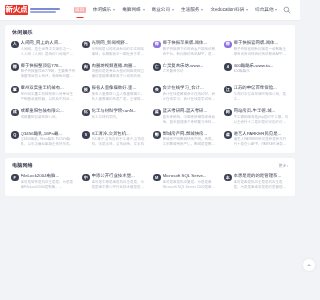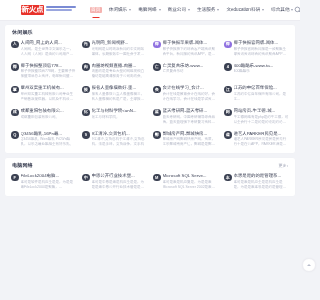--- a/index.html
+++ b/index.html
@@ -15,21 +15,21 @@
   
   .header {
     height: 21px;
     background: #ffffff;
     display: flex;
     align-items: center;
     padding: 0 6px 0 5px;
     border-bottom: 1px solid #ececf1;
     position: relative;
   }
-  .logo { display: flex; align-items: flex-start; gap: 2px; flex: 0 0 auto; margin-left: 16px; }
+  .logo { display: flex; align-items: center; gap: 2px; flex: 0 0 auto; }
   .logo-mark {
     display: flex; align-items: center; gap: 0px;
     font-size: 7.5px; font-weight: 700; line-height: 1;
     color: #e8322a; letter-spacing: -0.3px;
     white-space: nowrap;
   }
   .logo-mark .lg-box {
     background: #e8322a; color: #fff;
     padding: 1px 0.5px; border-radius: 1px;
     display: inline-block;

